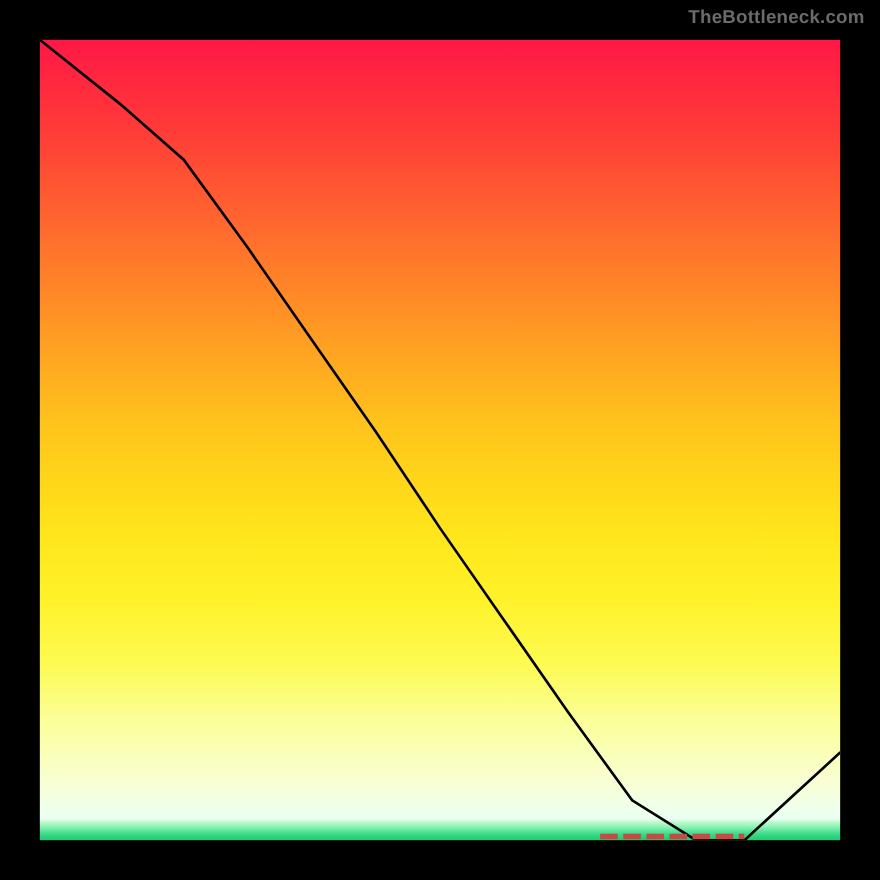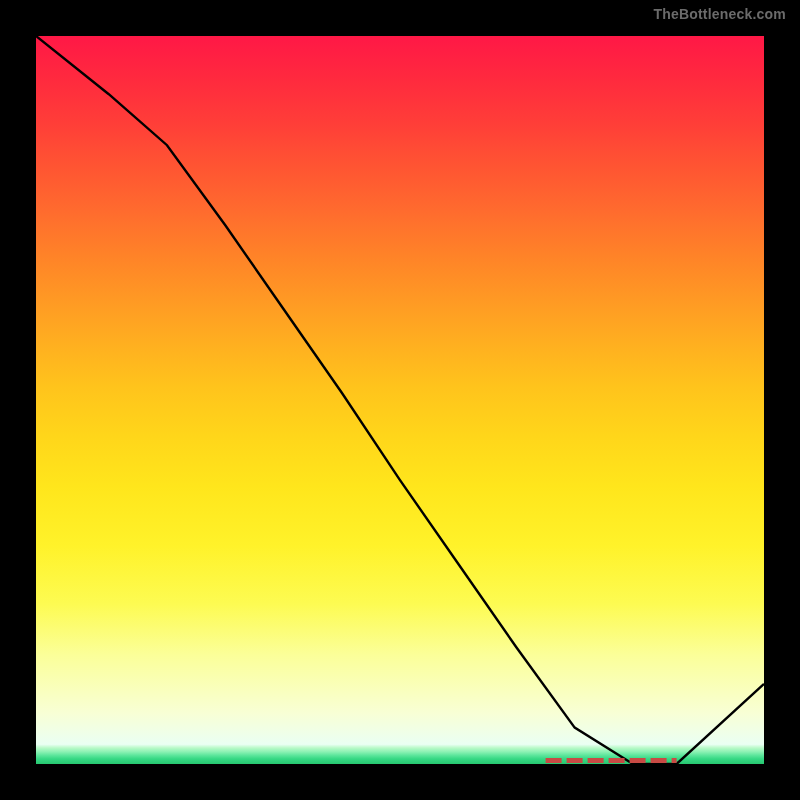--- a/index.html
+++ b/index.html
@@ -14,21 +14,21 @@
   .container {
     position: relative;
     width: 800px;
     height: 800px;
   }
   .watermark {
     position: absolute;
     top: 6px;
     right: 14px;
     color: #6b6b6b;
-    font-size: 14px;
+    font-size: 17px;
     font-weight: 600;
     letter-spacing: 0.2px;
     user-select: none;
   }
   .plot-frame {
     position: absolute;
     left: 32px;
     top: 32px;
     width: 736px;   
     height: 736px;  

